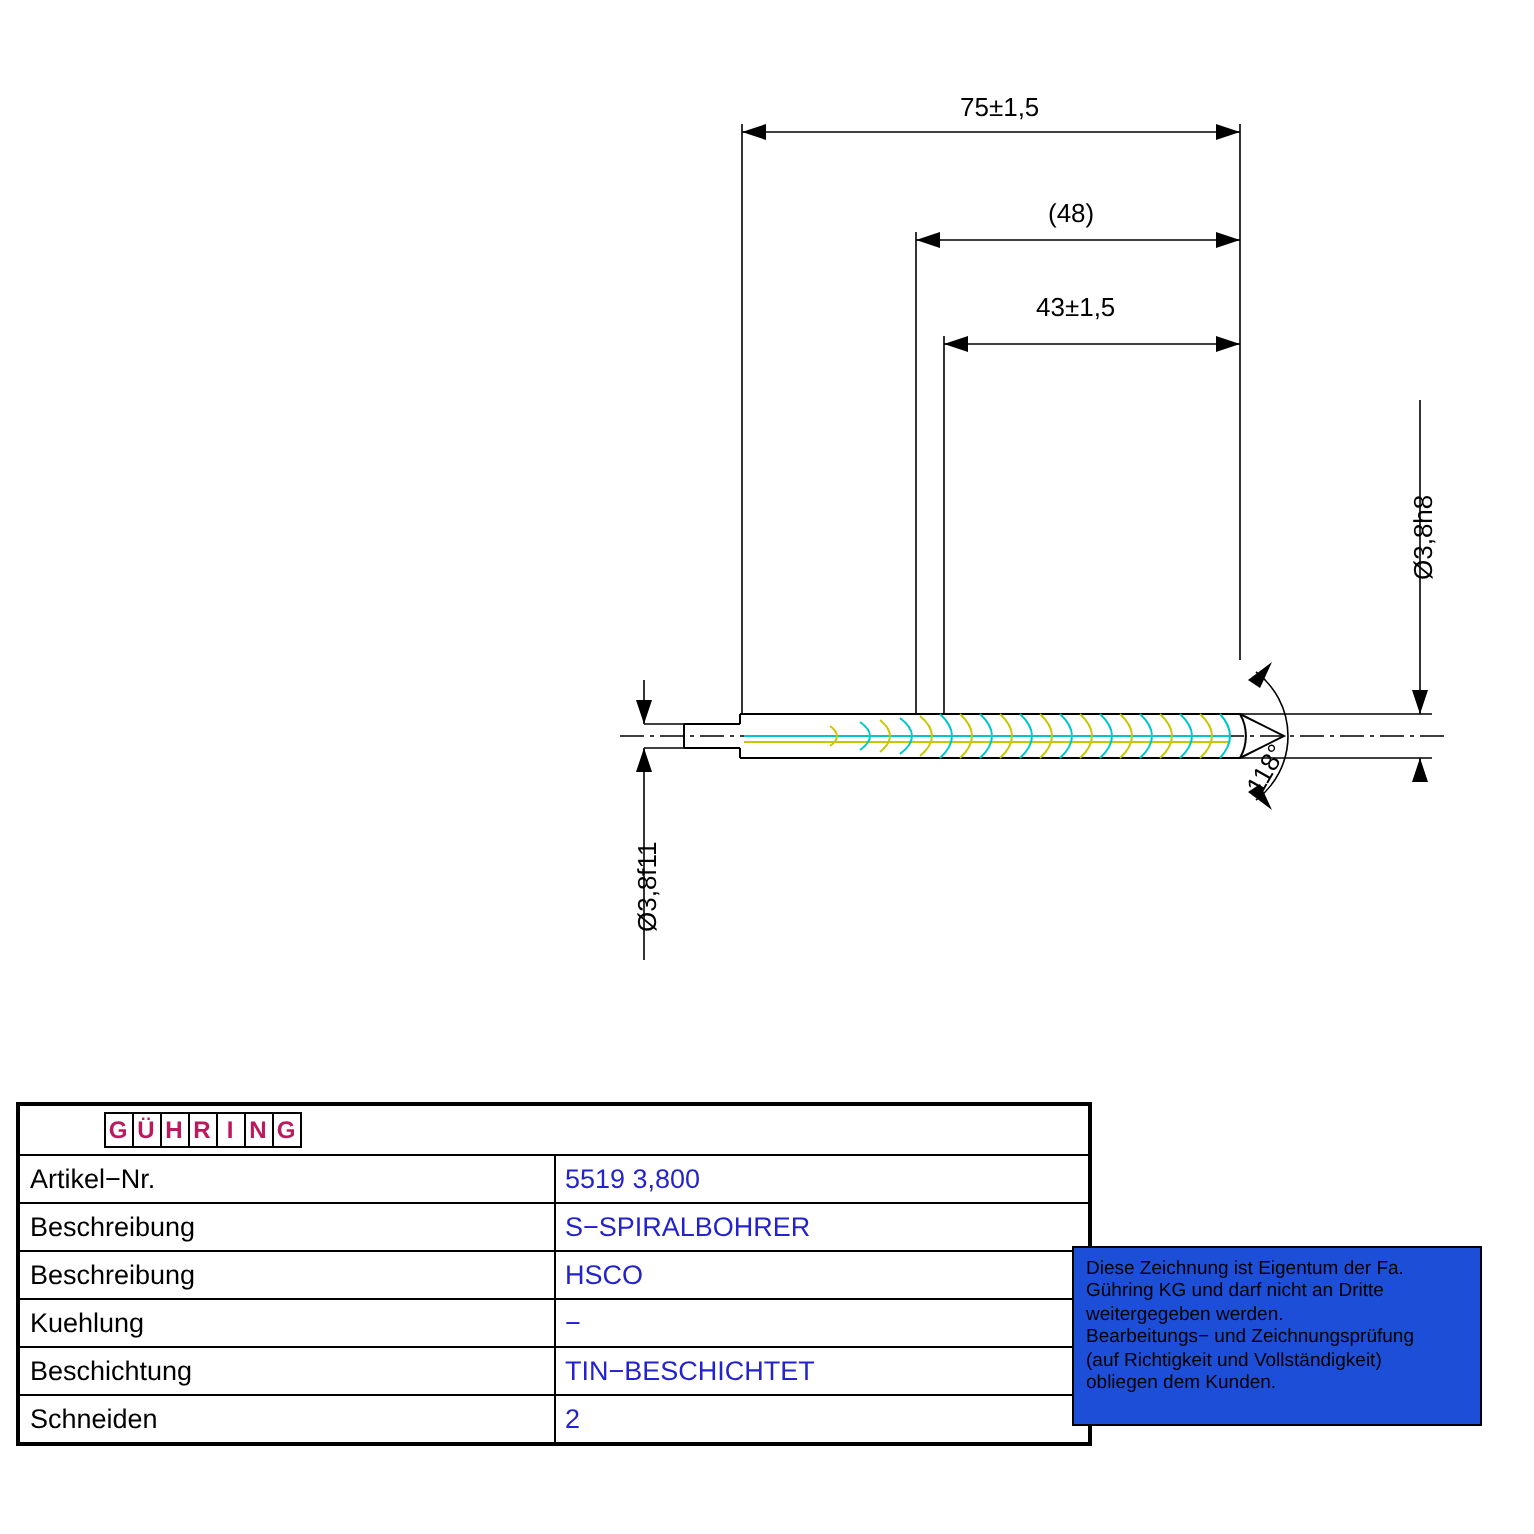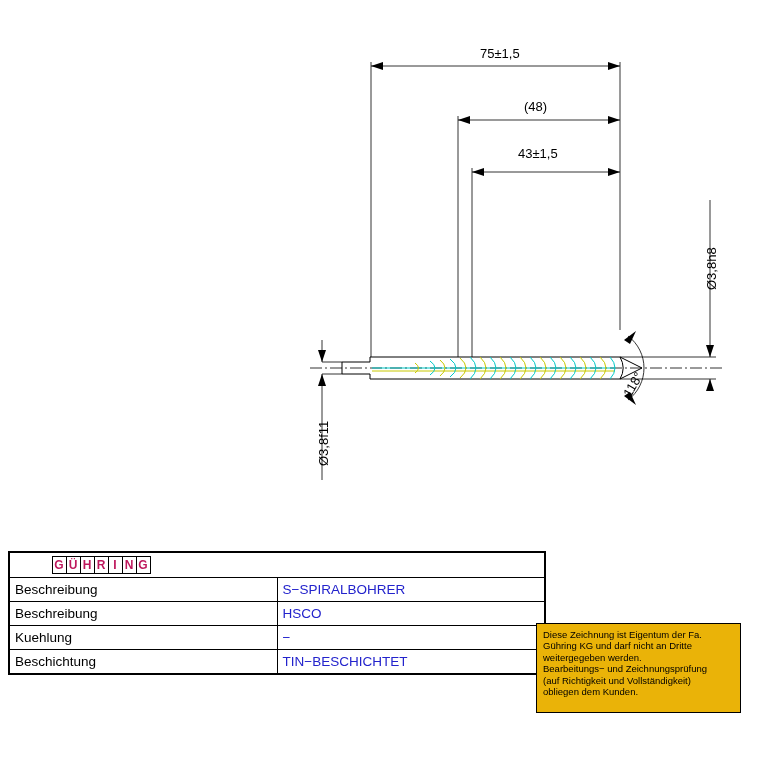--- a/index.html
+++ b/index.html
@@ -82,21 +82,21 @@
     font-size: 12px;
   }
   
   .notes {
     position: absolute;
     left: 536px;
     top: 623px;
     width: 205px;
     height: 90px;
     border: 1px solid #000000;
-    background: #eab308;
+    background: #1d4ed8;
     padding: 5px 6px;
     box-sizing: border-box;
     font-size: 9.5px;
     line-height: 11.4px;
     font-family: "Liberation Sans", sans-serif;
     color: #000000;
   }
   .notes p { margin: 0; }
   
   .rot-label {
@@ -219,34 +219,42 @@
     <table>
       <tbody>
           <tr>
         <td class="logo-cell" colspan="2">
           <span class="logo">
             <span>G</span><span>Ü</span><span>H</span><span>R</span><span>I</span><span>N</span><span>G</span>
           </span>
         </td>
       </tr>
       <tr>
+        <td class="label">Artikel−Nr.</td>
+        <td class="value">5519  3,800</td>
+      </tr>
+      <tr>
         <td class="label">Beschreibung</td>
         <td class="value">S−SPIRALBOHRER</td>
       </tr>
       <tr>
         <td class="label">Beschreibung</td>
         <td class="value">HSCO</td>
       </tr>
       <tr>
         <td class="label">Kuehlung</td>
         <td class="value">−</td>
       </tr>
       <tr>
         <td class="label">Beschichtung</td>
         <td class="value">TIN−BESCHICHTET</td>
+      </tr>
+      <tr>
+        <td class="label">Schneiden</td>
+        <td class="value">2</td>
       </tr>
     </tbody>
       </table>
   </div>
 
   <div class="notes">
     <p>Diese Zeichnung ist Eigentum der Fa.</p>
     <p>Gühring KG und darf nicht an Dritte</p>
     <p>weitergegeben werden.</p>
     <p>Bearbeitungs− und Zeichnungsprüfung</p>

